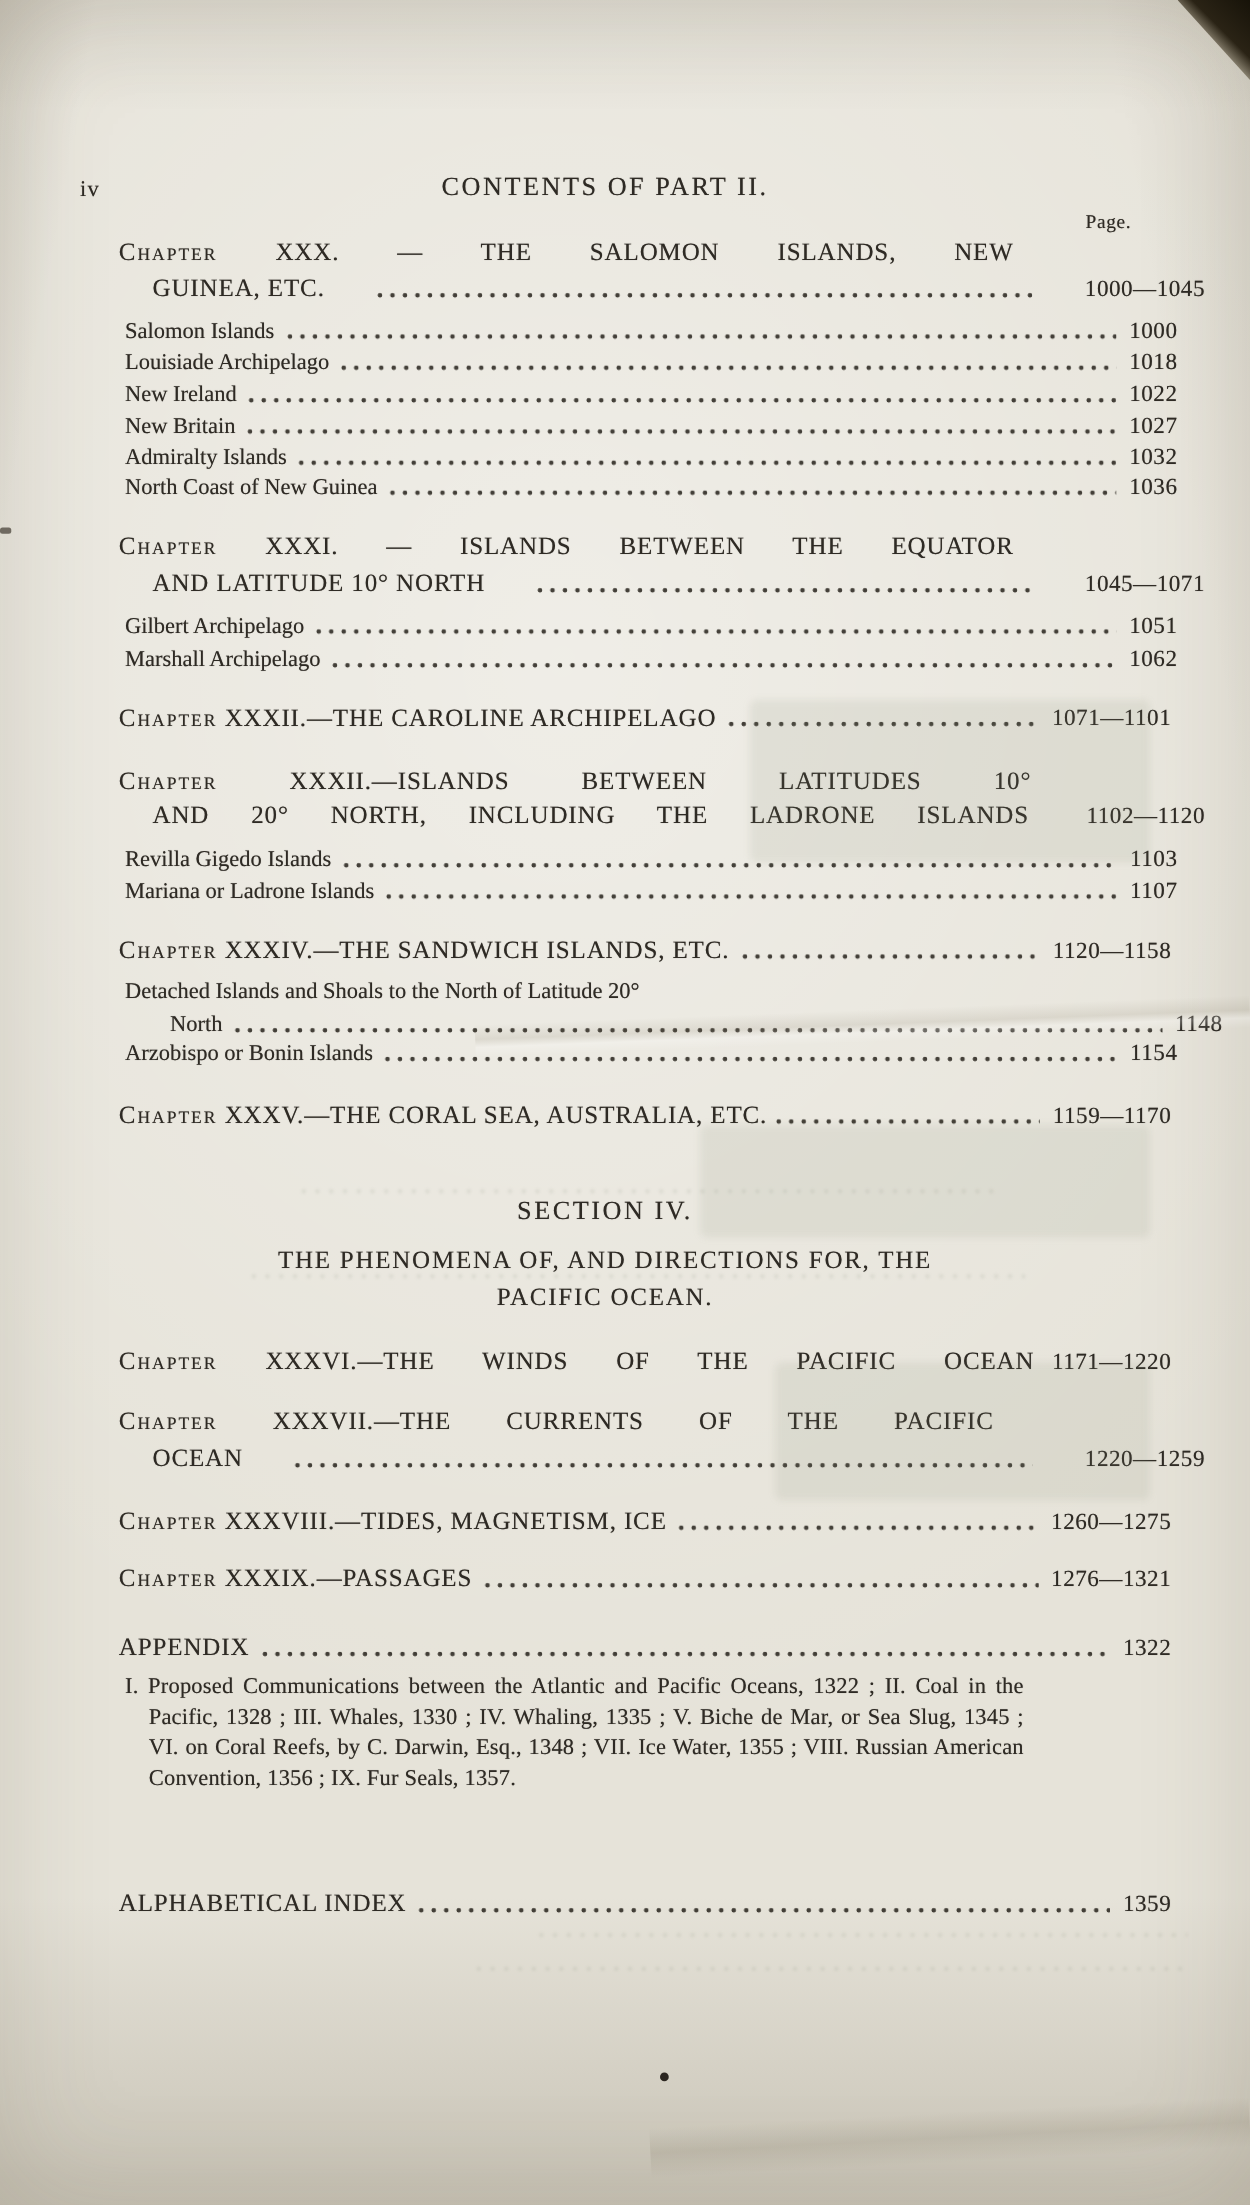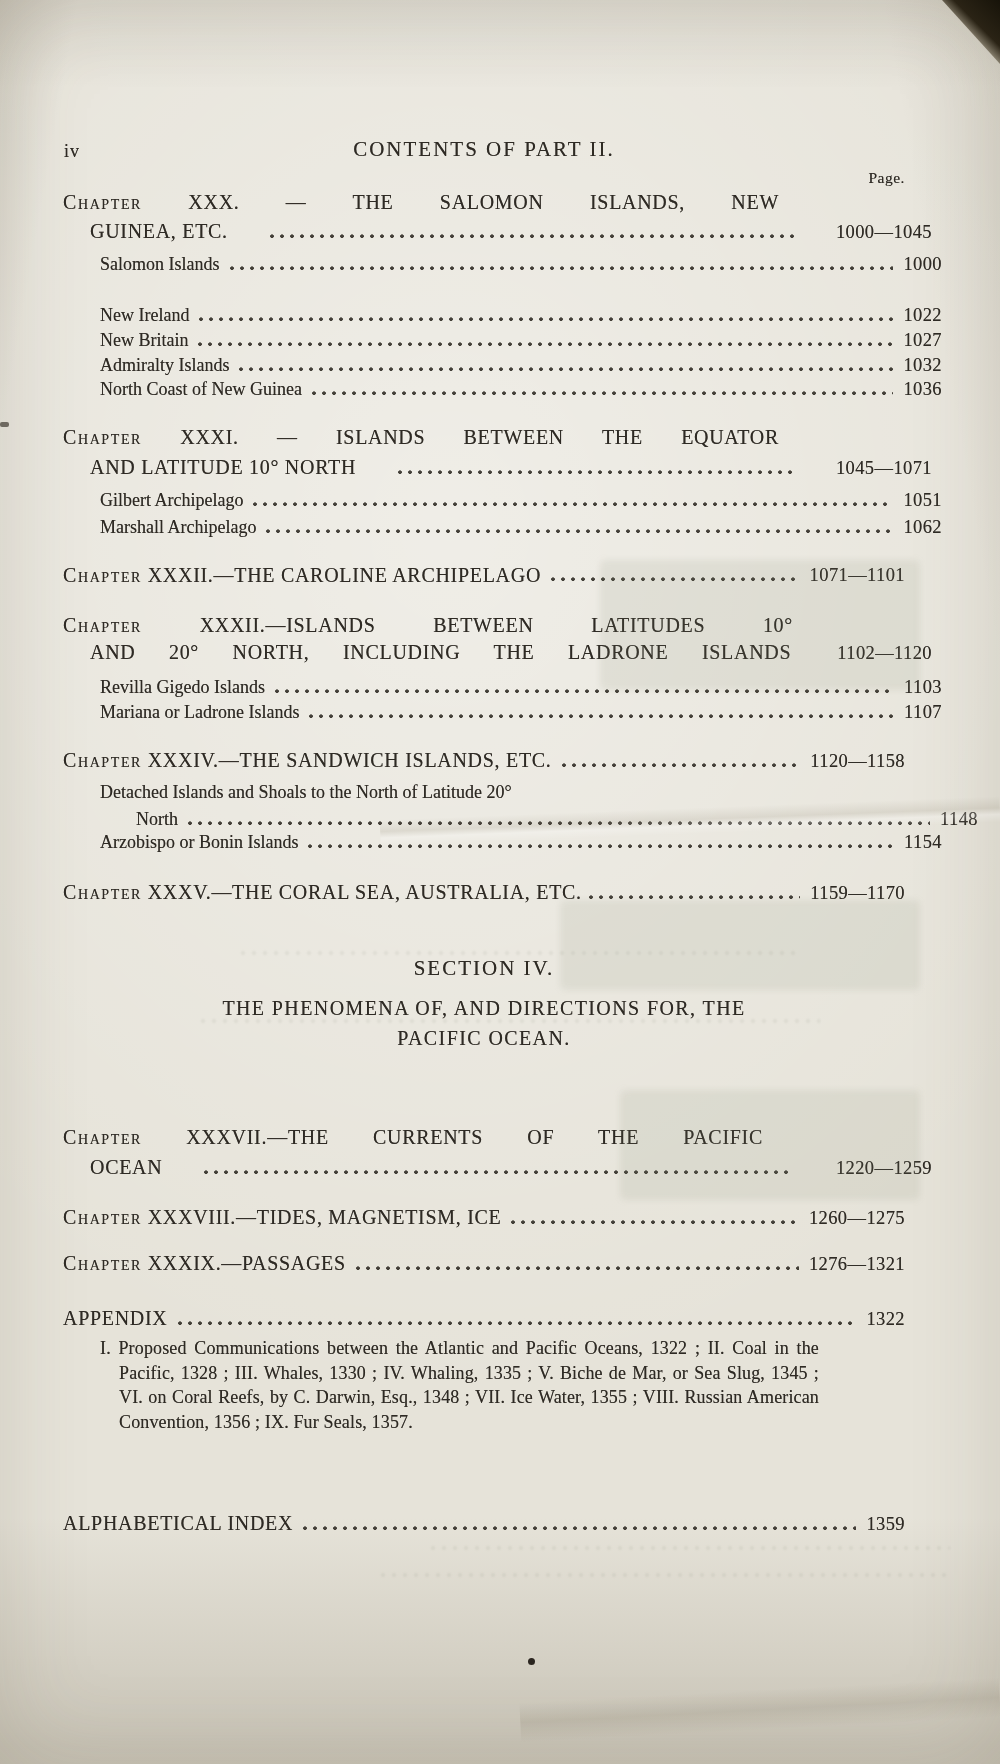--- a/index.html
+++ b/index.html
@@ -17,21 +17,21 @@
       linear-gradient(260deg, rgba(110,100,80,0.12), rgba(110,100,80,0) 9%),
       linear-gradient(to bottom, rgba(110,100,80,0.10), rgba(110,100,80,0) 5%, rgba(110,100,80,0) 86%, rgba(120,110,88,0.26) 99%),
       #e6e3d9;
     box-shadow:inset 0 0 90px rgba(95,85,62,0.18);
     color:#2e2a24;
   }
   .content{position:absolute;left:63px;top:0;width:842px;height:100%;}
   .row{position:absolute;left:0;width:100%;line-height:26px;white-space:nowrap;}
   .ink{text-shadow:0 0 0.6px rgba(46,42,36,0.55);}
   
-  .chap{font-size:20px;letter-spacing:0.7px;}
+  .chap{font-size:20px;letter-spacing:0.7px;margin-left:32px;}
   .just{text-align:justify;text-align-last:justify;white-space:normal;}
   .chap-label{font-variant:small-caps;letter-spacing:1.6px;}
   .flexrow{display:flex;align-items:baseline;}
   .stretch{flex:1 1 auto;text-align:justify;text-align-last:justify;white-space:normal;margin-right:14px;}
   .leader{
     flex:1 1 auto;align-self:flex-end;height:7px;min-width:6px;
     margin:0 10px 5px 9px;
     background:radial-gradient(circle at 3px 3.2px, rgba(44,40,33,0.88) 1.55px, rgba(44,40,33,0) 2.1px) left bottom / 10px 7px repeat-x;
   }
   .leader.short{margin-left:6px;}
@@ -97,20 +97,25 @@
     <div class="row chap flexrow ind1" style="top:218px;">
       <span>GUINEA, ETC.</span>
       <span class="leader"></span>
       <span class="pg">1000—1045</span>
     </div>
     <div class="row sub flexrow ind2" style="top:251px;">
       <span>Salomon Islands</span>
         <span class="leader"></span>
         <span class="pg">1000</span>
     </div>
+    <div class="row sub flexrow ind2" style="top:276px;">
+      <span>Louisiade Archipelago</span>
+        <span class="leader"></span>
+        <span class="pg">1018</span>
+    </div>
     <div class="row sub flexrow ind2" style="top:302px;">
       <span>New Ireland</span>
         <span class="leader"></span>
         <span class="pg">1022</span>
     </div>
     <div class="row sub flexrow ind2" style="top:327px;">
       <span>New Britain</span>
         <span class="leader"></span>
         <span class="pg">1027</span>
     </div>
@@ -190,20 +195,24 @@
     <div class="row chap flexrow" style="top:879px;">
       <span><span class="chap-label">Chapter</span> <span>XXXV.—THE CORAL SEA, AUSTRALIA, ETC.</span></span>
       <span class="leader short"></span>
       <span class="pg">1159—1170</span>
     </div>
 
     <div class="row section-title" style="top:955px;text-align:center;">SECTION IV.</div>
     <div class="row section-sub" style="top:995px;">THE PHENOMENA OF, AND DIRECTIONS FOR, THE</div>
     <div class="row section-sub" style="top:1025px;">PACIFIC OCEAN.</div>
 
+    <div class="row chap flexrow" style="top:1076px;">
+      <span class="stretch"><span class="chap-label">Chapter</span> <span>XXXVI.—THE WINDS OF THE PACIFIC OCEAN</span></span>
+      <span class="pg">1171—1220</span>
+    </div>
 
     <div class="row chap just" style="top:1124px;width:700px;">
       <span class="chap-label">Chapter</span> <span>XXXVII.—THE CURRENTS OF THE PACIFIC</span>
     </div>
     <div class="row chap flexrow ind1" style="top:1154px;">
       <span>OCEAN</span>
       <span class="leader"></span>
       <span class="pg">1220—1259</span>
     </div>
 

